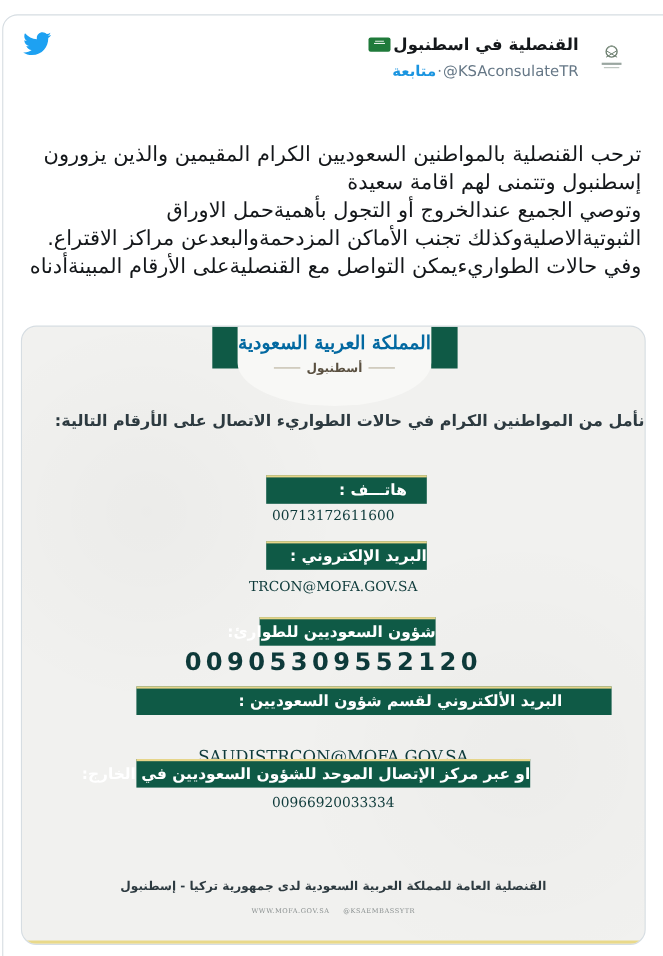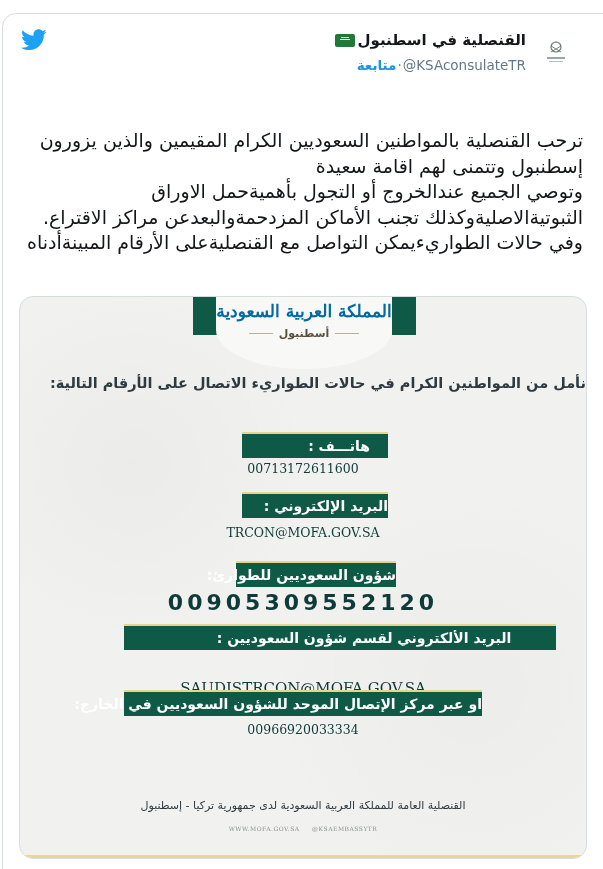--- a/index.html
+++ b/index.html
@@ -219,21 +219,21 @@
       color: #0e3a3a;
     }
     .footer-line {
       position: absolute;
       left: 0; right: 0;
       top: 502px;
       text-align: center;
       direction: rtl;
       font-size: 11px;
       color: #2d3a40;
-      font-weight: normal;
+      font-weight: bold;
     }
     .footer-links {
       position: absolute;
       left: 0; right: 0;
       top: 528px;
       text-align: center;
       font-family: "DejaVu Serif", serif;
       font-size: 6px;
       letter-spacing: 0.5px;
       color: #8a9090;

